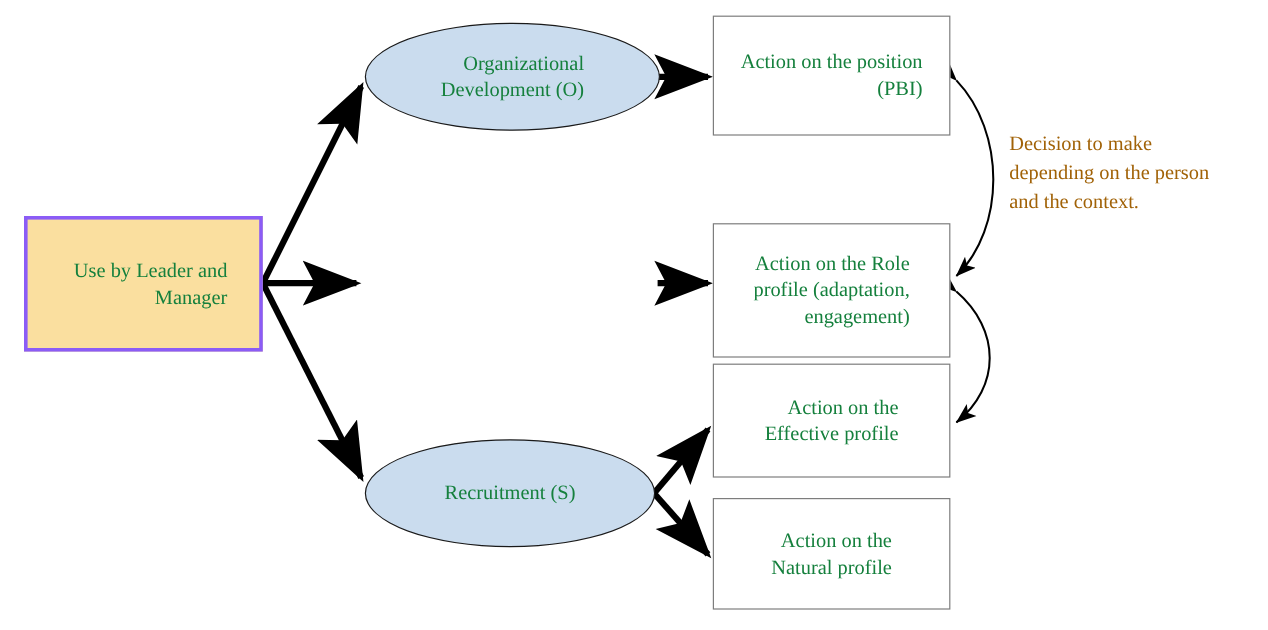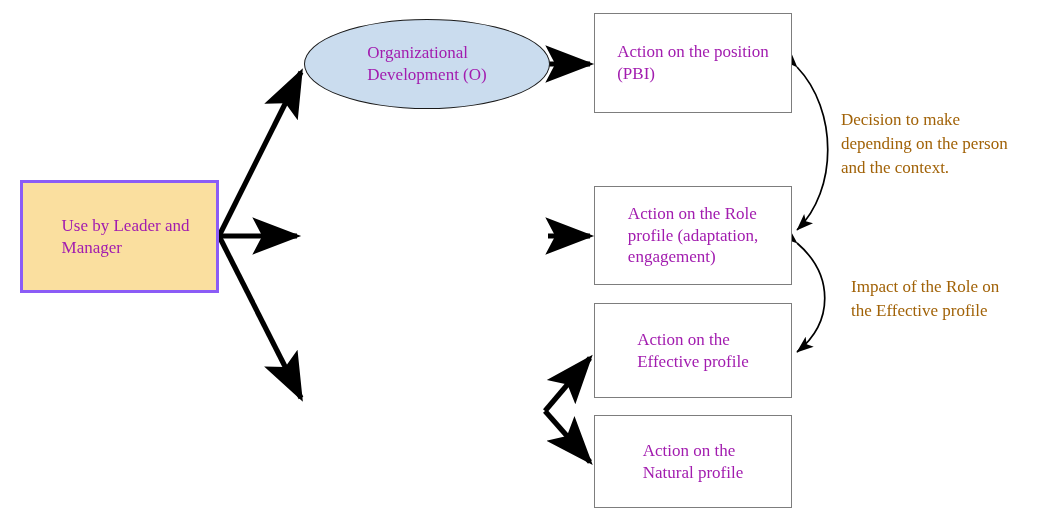--- a/index.html
+++ b/index.html
@@ -23,23 +23,23 @@
     top: 0;
     width: 1057px;
     height: 525px;
     pointer-events: none;
   }
   .node {
     position: absolute;
     display: flex;
     align-items: center;
     justify-content: center;
-    text-align: left;
+    text-align: right;
     box-sizing: border-box;
-    color: #a21caf;
+    color: #15803d;
     line-height: 1.28;
   }
   .node-text {
     display: block;
     white-space: pre-line;
   }
   .box-source {
     background: #fadf9f;
     border: 3px solid #8b5cf6;
     font-size: 17px;
@@ -116,42 +116,43 @@
     <span class="node-text">Use by Leader and
 Manager</span>
   </div>
 
   <div class="node ellipse" style="left:304px; top:19px; width:246px; height:90px;">
     <span class="node-text">Organizational
 Development (O)</span>
   </div>
 
 
+  <div class="node ellipse" style="left:304px; top:366px; width:242px; height:90px;">
+    <span class="node-text">Recruitment (S)</span>
+  </div>
 
   <div class="node box-action" style="left:594px; top:13px; width:198px; height:100px;">
     <span class="node-text">Action on the position
 (PBI)</span>
   </div>
 
-  <div class="node box-action" style="left:594px; top:186px; width:198px; height:99px;">
+  <div class="node box-action" style="left:594px; top:186px; width:198px; height:112px;">
     <span class="node-text">Action on the Role
 profile (adaptation,
 engagement)</span>
   </div>
 
   <div class="node box-action" style="left:594px; top:303px; width:198px; height:95px;">
     <span class="node-text">Action on the
 Effective profile</span>
   </div>
 
   <div class="node box-action" style="left:594px; top:415px; width:198px; height:93px;">
     <span class="node-text">Action on the
 Natural profile</span>
   </div>
 
   <div class="annotation" style="left:841px; top:108px; width:205px;">Decision to make
 depending on the person
 and the context.</div>
 
-  <div class="annotation" style="left:851px; top:275px; width:200px;">Impact of the Role on
-the Effective profile</div>
 
 </div>
 
 </body></html>

